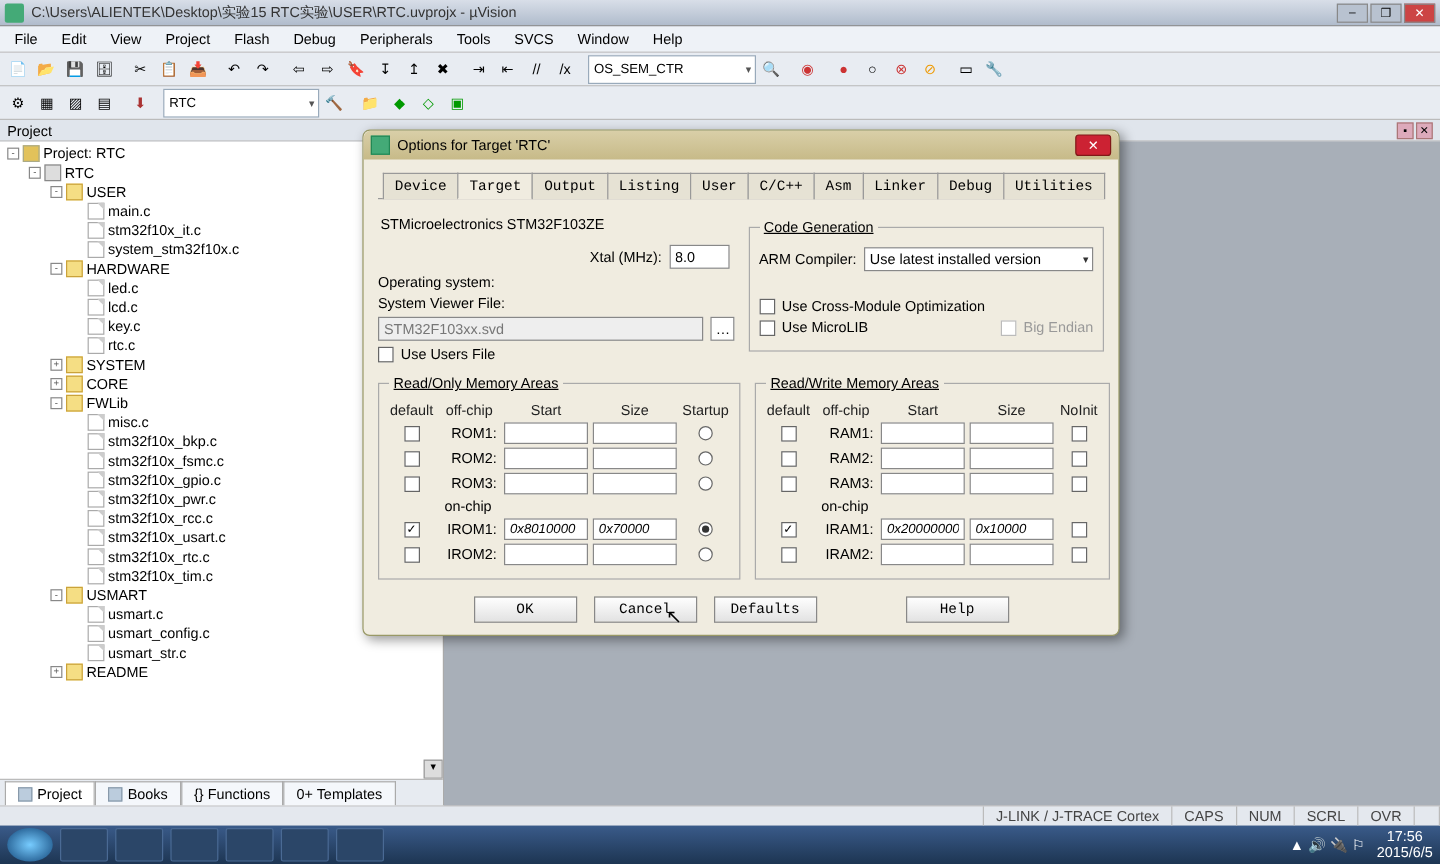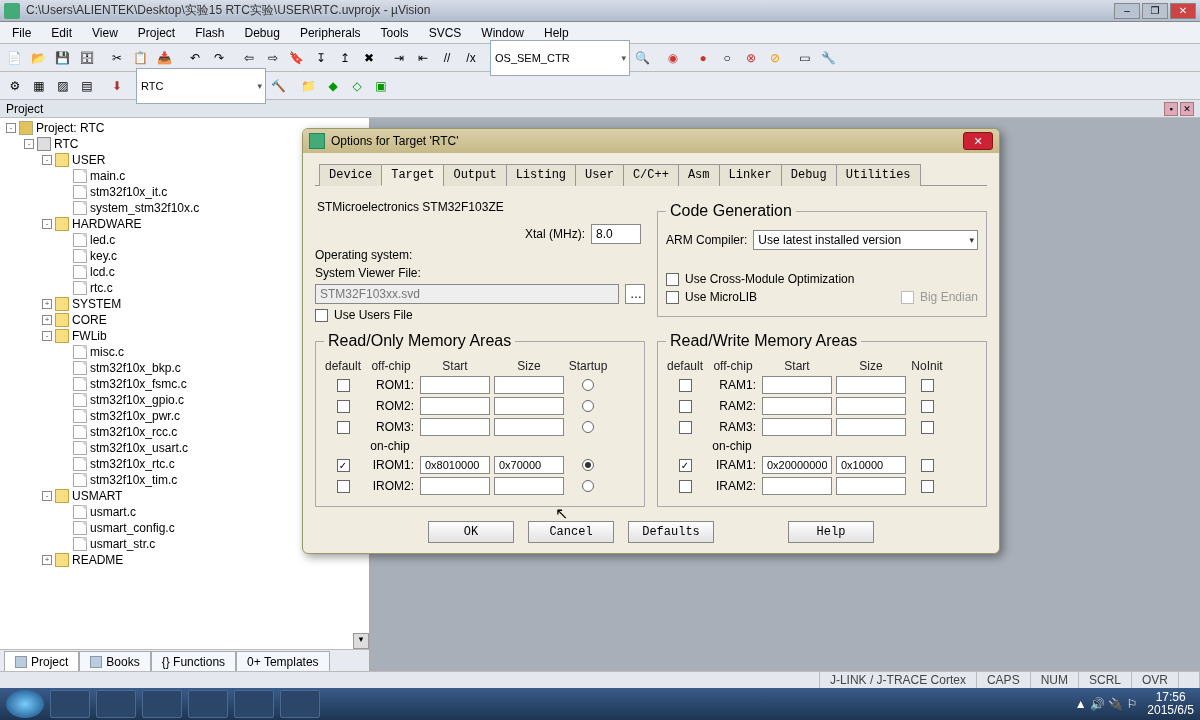--- a/index.html
+++ b/index.html
@@ -11,21 +11,21 @@
   .win-btns { display:flex; gap:2px;}
   .win-btn { width:26px; height:16px; background:#b8c2d0; border:1px solid #888; display:flex; align-items:center; justify-content:center; font-size:10px; }
   .win-btn.close { background:#c44; color:#fff;}
   
   .menubar { height: 22px; background:#eef2f7; display:flex; align-items:center; padding:0 4px; gap:4px; border-bottom:1px solid #bbb;}
   .menubar span { padding: 2px 8px; }
   
   .toolbar { height: 28px; background:#e8ecf2; display:flex; align-items:center; padding:0 4px; gap:2px; border-bottom:1px solid #bbb;}
   .tb-btn { width:22px; height:22px; border:1px solid transparent; display:flex; align-items:center; justify-content:center;}
   .tb-sep { width:4px; }
-  .tb-combo { height:36px; border:1px solid #9ab; background:#fff; padding:0 16px 0 4px; font-size:11px; display:flex; align-items:center; position:relative; min-width:100px;}
+  .tb-combo { height:24px; border:1px solid #9ab; background:#fff; padding:0 16px 0 4px; font-size:11px; display:flex; align-items:center; position:relative; min-width:100px;}
   .tb-combo::after{content:"▾"; position:absolute; right:3px; font-size:9px; color:#555;}
   
   .panel-header { height: 18px; background:#e0e5ec; padding:1px 6px; border-bottom:1px solid #bbb; display:flex; align-items:center; justify-content:space-between;}
   .panel-header .xbtns { display:flex; gap:2px;}
   .panel-header .xb { width:14px; height:14px; background:#dab; border:1px solid #a77; font-size:9px; display:flex; align-items:center; justify-content:center;}
   
   .workspace { display:flex; height: calc(720px - 22px - 22px - 28px - 28px - 18px - 17px - 32px); }
   .project-panel { width: 370px; background:#fff; border-right:1px solid #aaa; display:flex; flex-direction:column;}
   .tree { flex:1; overflow:auto; padding:2px; position:relative;}
   .tree-scrolldown { position:absolute; right:0; bottom:0; width:16px;height:16px;background:#ddd;border:1px solid #999;font-size:9px;text-align:center;}
@@ -48,47 +48,47 @@
   
   .statusbar { height:17px; background:#e4e8ee; border-top:1px solid #bbb; display:flex; align-items:center; font-size:11px; color:#444;}
   .statusbar .seg{padding:0 10px; border-right:1px solid #bbb; height:100%; display:flex;align-items:center;}
   
   .taskbar { height:32px; background:linear-gradient(#3a5b8a,#1d3552); display:flex; align-items:center; padding:0 6px; gap:6px;}
   .start{width:38px;height:28px;border-radius:50%;background:radial-gradient(#7cf,#147);}  
   .task-ic{width:40px;height:28px;background:#2b4668;border:1px solid #4a6a94;border-radius:2px;}
   .tray{margin-left:auto;color:#fff;font-size:11px;display:flex;gap:10px;align-items:center;}
   
   
-  .dialog { position:absolute; left:302px; top:128px; width:698px; background:#f0ece0; border:1px solid #996; border-radius:6px; box-shadow:3px 3px 10px rgba(0,0,0,.4);}
+  .dialog { position:absolute; left:302px; top:108px; width:631px; background:#f0ece0; border:1px solid #996; border-radius:6px; box-shadow:3px 3px 10px rgba(0,0,0,.4);}
   .dlg-title { height:24px; background:linear-gradient(#d9cfa8,#c7ba88); border-radius:6px 6px 0 0; display:flex; align-items:center; padding:0 6px; gap:6px;}
   .dlg-title .dic{width:16px;height:16px;background:#4a7;border:1px solid #285;}
   .dlg-close{margin-left:auto;width:30px;height:18px;background:#c23;border:1px solid #801818;border-radius:3px;color:#fff;display:flex;align-items:center;justify-content:center;font-size:11px;}
   .dlg-body{padding:10px 12px 10px;}
   .tabstrip{display:flex;border-bottom:1px solid #999;margin-bottom:10px;padding-left:4px;}
   .tabstrip .t{padding:3px 9px;border:1px solid #999;border-bottom:none;background:#e6e2d4;margin-right:-1px;position:relative;top:1px;font-family:"Courier New",monospace;font-size:12px;}
   .tabstrip .t.active{background:#f0ece0;border-bottom:1px solid #f0ece0;}
   
   .form-row{display:flex;align-items:center;gap:6px;margin:4px 0;}
   .finput{border:1px solid #888;background:#fff;height:20px;padding:0 4px;font-size:12px;}
   .fselect{border:1px solid #888;background:#fff;height:20px;padding:0 18px 0 4px;font-size:12px;position:relative;display:inline-flex;align-items:center;}
   .fselect::after{content:"▾";position:absolute;right:3px;font-size:9px;color:#333;}
   .fcheck{width:13px;height:13px;border:1px solid #666;background:#fff;display:inline-flex;align-items:center;justify-content:center;font-size:10px;}
   .fradio{width:12px;height:12px;border:1px solid #666;border-radius:50%;background:#fff;display:inline-block;position:relative;}
   .fradio.sel::after{content:"";position:absolute;left:2px;top:2px;width:6px;height:6px;background:#333;border-radius:50%;}
   
   .two-col{display:flex;gap:12px;}
   .col{flex:1;}
   fieldset{border:1px solid #aaa;padding:6px 8px 8px;margin-top:6px;}
-  legend{font-size:16px;padding:0 4px;}
+  legend{font-size:12px;padding:0 4px;text-decoration:underline;}
   .mem-head,.mem-row{display:grid;align-items:center;gap:4px;margin:3px 0;}
   .ro .mem-head,.ro .mem-row{grid-template-columns:38px 50px 70px 70px 40px;}
   .rw .mem-head,.rw .mem-row{grid-template-columns:38px 50px 70px 70px 34px;}
   .mem-head{font-size:11px;text-align:center;color:#222;}
   .mem-row .lbl{text-align:right;padding-right:2px;}
-  .mem-row .finput{width:100%;height:18px;font-size:11px;}
+  .mem-row .finput{width:100%;height:18px;font-size:11px;font-style:italic;}
   .center{display:flex;justify-content:center;}
   
   .dlg-btns{display:flex;justify-content:center;gap:14px;margin-top:14px;}
   .dlg-btn{min-width:86px;height:22px;border:1px solid #888;background:linear-gradient(#fefefe,#e2e2e2);font-family:"Courier New",monospace;font-size:12px;}
   .dlg-btn:last-child{margin-left:60px;}
   .disabled-text{color:#999;}
   
   .cursor{position:absolute;left:555px;top:504px;font-size:16px;color:#000;pointer-events:none;}
 </style>
 </head>
@@ -227,26 +227,26 @@
               </li>
               <ul>
                 <li>
                   <span style="width:10px"></span>
                   <span class="node-ic ic-file"></span>
                   <span class="lbl">led.c</span>
                 </li>
                 <li>
                   <span style="width:10px"></span>
                   <span class="node-ic ic-file"></span>
+                  <span class="lbl">lcd.c</span>
+                </li>
+                <li>
+                  <span style="width:10px"></span>
+                  <span class="node-ic ic-file"></span>
                   <span class="lbl">key.c</span>
-                </li>
-                <li>
-                  <span style="width:10px"></span>
-                  <span class="node-ic ic-file"></span>
-                  <span class="lbl">lcd.c</span>
                 </li>
                 <li>
                   <span style="width:10px"></span>
                   <span class="node-ic ic-file"></span>
                   <span class="lbl">rtc.c</span>
                 </li>
               </ul>
               <li class="group">
                 <span class="node-tog">+</span>
                 <span class="node-ic ic-fld"></span>

